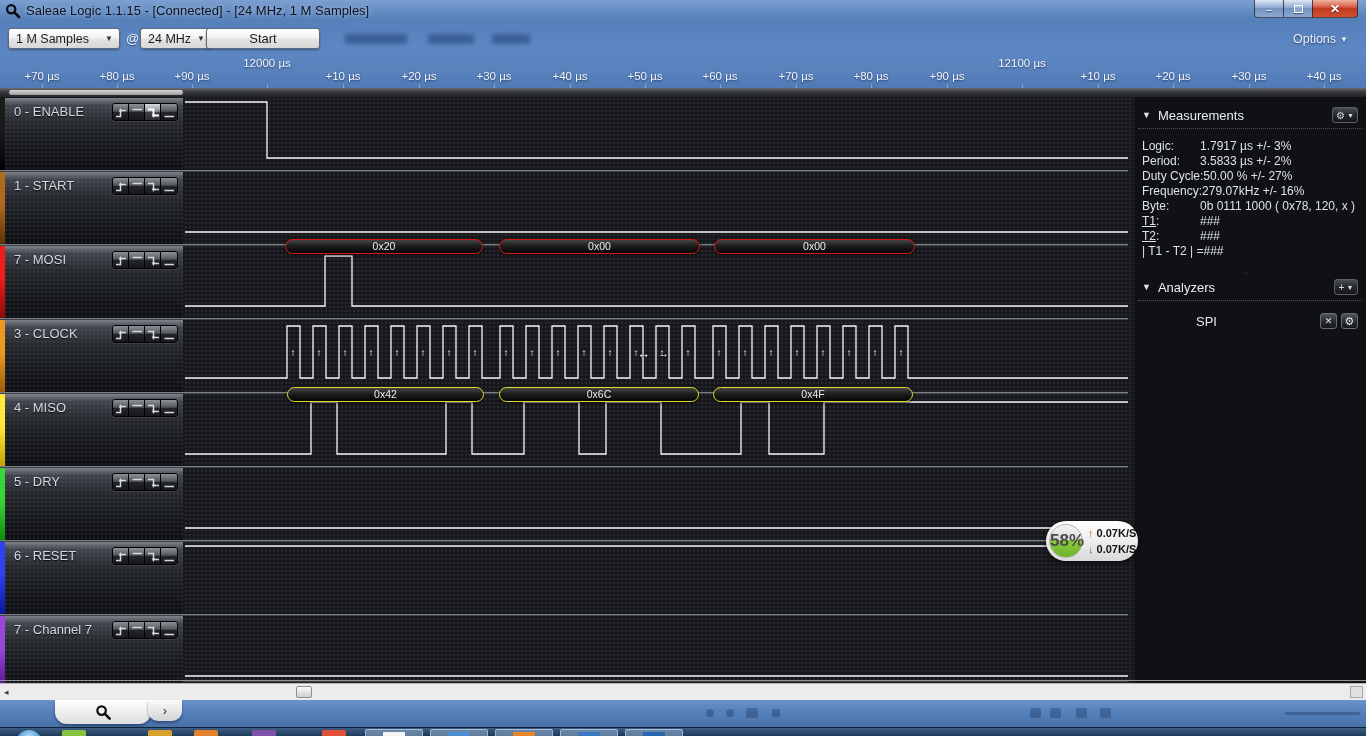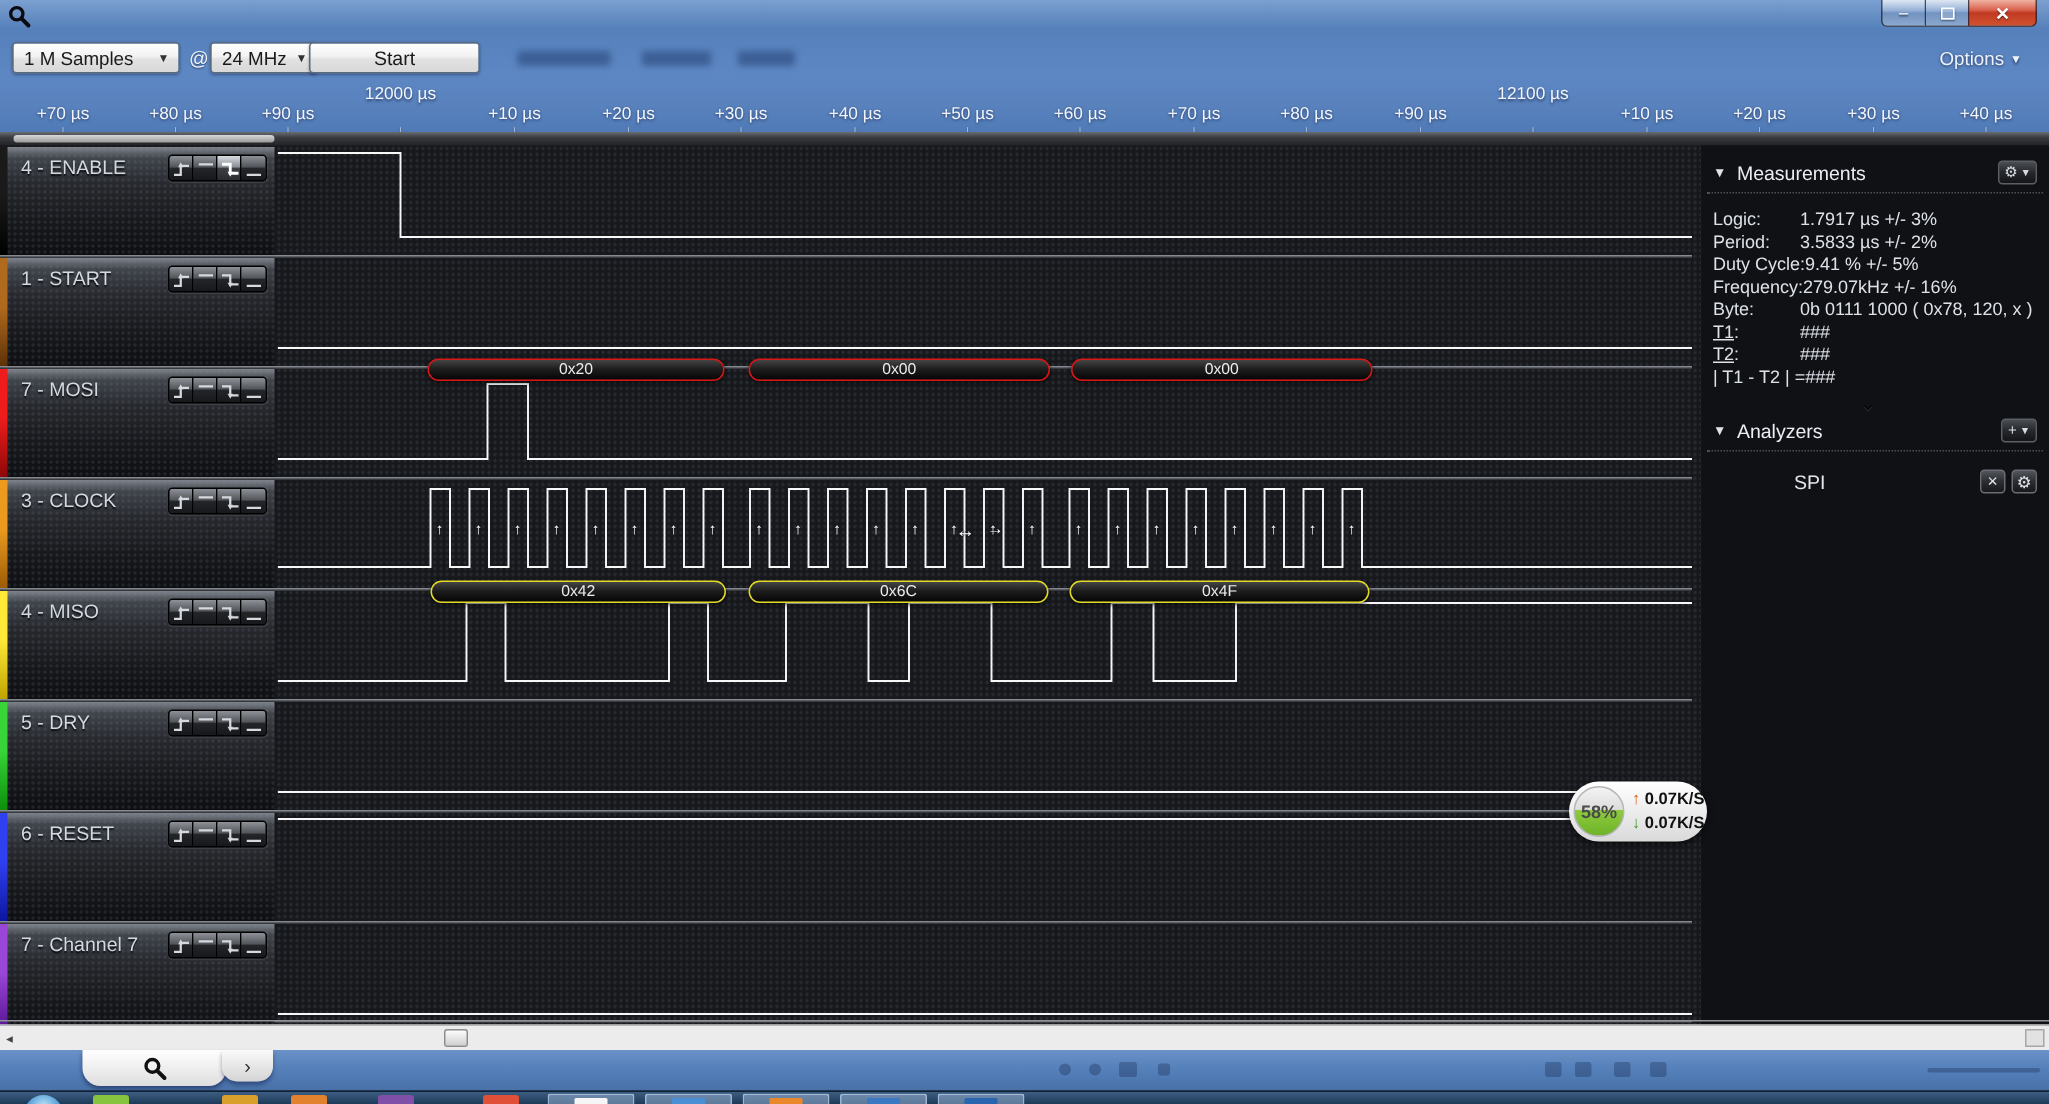--- a/index.html
+++ b/index.html
@@ -101,21 +101,21 @@
     background:linear-gradient(180deg,#52555b,#2b2d31 50%,#17181b);color:#e0e4ea;
     display:flex;align-items:center;justify-content:center;font-size:9px;}
   .splitter-notch{position:absolute;color:#05060a;font-size:13px;text-shadow:0 1px 0 rgba(150,155,165,.25);}
 
   
   .badge{position:absolute;left:1046px;top:521px;width:92px;height:40px;border-radius:20px;
     background:linear-gradient(180deg,#ffffff,#e9e9e9 60%,#d9d9d9);box-shadow:0 2px 5px rgba(0,0,0,.6);}
   .badge-circle{position:absolute;left:3px;top:3px;width:34px;height:34px;border-radius:50%;
     border:1px solid #b5b5b5;
     background:linear-gradient(180deg,#f4f4f4 0%,#dcdcdc 46%,#8ccb3c 47%,#6fb32a 100%);
-    display:flex;align-items:center;justify-content:center;font-size:12px;color:#4a4a4a;font-weight:bold;}
+    display:flex;align-items:center;font-size:17px;color:#4a4a4a;font-weight:bold;}
   .badge-rates{position:absolute;left:42px;top:4px;font-size:11px;color:#111;font-weight:bold;line-height:16px;white-space:nowrap;}
   .badge-rates .up{color:#e05a10;}
   .badge-rates .down{color:#3a9a20;}
 
   
   .hscroll{position:absolute;left:0;top:683px;width:1366px;height:17px;background:#ececec;border-top:1px solid #b8b8b8;}
   .hs-left{position:absolute;left:4px;top:3px;font-size:9px;color:#444;}
   .hs-thumb{position:absolute;left:296px;top:2px;width:16px;height:12px;border:1px solid #8e8e8e;border-radius:2px;
     background:linear-gradient(180deg,#fdfdfd,#cfcfcf);}
   .hs-right{position:absolute;right:3px;top:2px;width:13px;height:12px;border:1px solid #a8a8a8;background:#e2e2e2;}
@@ -143,20 +143,21 @@
 <body>
 
 <div class="app">
 
   <div class="aero-top">
     <div class="titlebar">
       <svg class="app-icon" viewBox="0 0 16 16">
         <circle cx="6.2" cy="6.2" r="4.1" fill="none" stroke="#0a0a0f" stroke-width="2.2"></circle>
         <line x1="9.4" y1="9.4" x2="14" y2="14" stroke="#0a0a0f" stroke-width="2.6" stroke-linecap="round"></line>
       </svg>
+      <span class="title-text">Saleae Logic 1.1.15 - [Connected] - [24 MHz, 1 M Samples]</span>
       <div class="win-controls">
         <div class="win-btn min">–</div>
         <div class="win-btn max">
             <div class="max-glyph"></div>
           </div>
         <div class="win-btn close">✕</div>
       </div>
     </div>
 
     <div class="toolbar">
@@ -267,21 +268,21 @@
           <text x="716" y="259" fill="#ffffff" font-size="10" text-anchor="middle">↑</text>
           <path d="M 0 357 L 126 357 L 126 305 L 152 305 L 152 357 L 261 357 L 261 305 L 287 305 L 287 357 L 339 357 L 339 305 L 394 305 L 394 357 L 421 357 L 421 305 L 476 305 L 476 357 L 556 357 L 556 305 L 584 305 L 584 357 L 639 357 L 639 305 L 943 305" fill="none" stroke="#f7f7f7" stroke-width="1.3"></path>
           <path d="M 0 431 L 943 431" fill="none" stroke="#f7f7f7" stroke-width="1.3"></path>
           <path d="M 0 449 L 943 449" fill="none" stroke="#f7f7f7" stroke-width="1.3"></path>
           <path d="M 0 579 L 943 579" fill="none" stroke="#f7f7f7" stroke-width="1.3"></path>
         </svg><div class="bubble" style="left: 100px; width: 198px; top: 142px; border-color: rgb(216, 22, 22);">0x20</div><div class="bubble" style="left: 314px; width: 201px; top: 142px; border-color: rgb(216, 22, 22);">0x00</div><div class="bubble" style="left: 529px; width: 201px; top: 142px; border-color: rgb(216, 22, 22);">0x00</div><div class="bubble" style="left: 102px; width: 197px; top: 290px; border-color: rgb(227, 218, 37);">0x42</div><div class="bubble" style="left: 314px; width: 200px; top: 290px; border-color: rgb(227, 218, 37);">0x6C</div><div class="bubble" style="left: 528px; width: 200px; top: 290px; border-color: rgb(227, 218, 37);">0x4F</div><div class="cursor-glyph" style="left: 452px; top: 249px;">↔</div><div class="cursor-glyph" style="left: 473px; top: 250px; font-size: 11px;">→</div></div>
     <div id="channel-panel">
         <div class="channel-row" style="top: 1px;">
           <div class="texleft dots"></div>
           <div class="strip" style="background: linear-gradient(rgb(26, 26, 26) 0%, rgb(26, 26, 26) 45%, rgb(0, 0, 0) 100%);"></div>
-          <span class="ch-label">4 - ENABLE</span>
+          <span class="ch-label">0 - ENABLE</span>
           <div class="trig-group">
             <div class="trig-btn">
               <svg width="14" height="15" viewBox="0 0 14 14">
                 <path d="M2 11 L6.5 11 L6.5 5 L12 5" fill="none" stroke="#d6d9dd" stroke-width="1.5"></path>
                 <path d="M6.5 2.6 L4.7 6 L8.3 6 Z" fill="#d6d9dd"></path>
               </svg>
             </div>
             <div class="trig-btn">
               <svg width="14" height="15" viewBox="0 0 14 14">
                 <path d="M2.5 4 L12 4" fill="none" stroke="#d6d9dd" stroke-width="1.5"></path>
@@ -519,21 +520,21 @@
           <div class="mrow">
             <span class="ml">Logic:</span>
             <span class="mv">1.7917 µs +/- 3%</span>
           </div>
           <div class="mrow">
             <span class="ml">Period:</span>
             <span class="mv">3.5833 µs +/- 2%</span>
           </div>
           <div class="mrow">
             <span class="ml">Duty Cycle:</span>
-            <span class="mv">9.41 % +/- 5%</span>
+            <span class="mv">50.00 % +/- 27%</span>
           </div>
           <div class="mrow">
             <span class="ml">Frequency:</span>
             <span class="mv">279.07kHz +/- 16%</span>
           </div>
           <div class="mrow">
             <span class="ml">Byte:</span>
             <span class="mv">0b 0111 1000 ( 0x78, 120, x )</span>
           </div>
           <div class="mrow">

